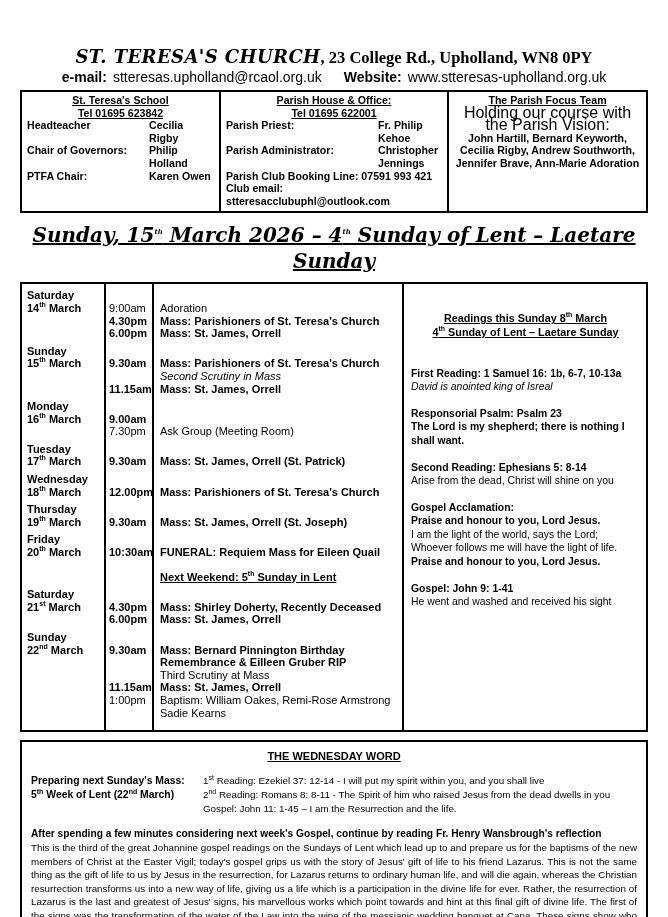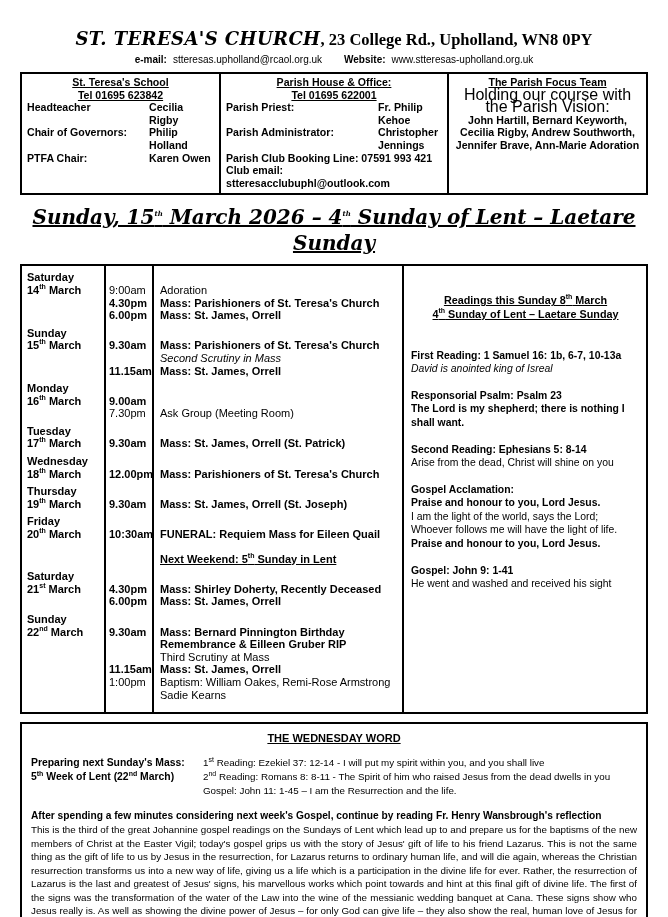--- a/index.html
+++ b/index.html
@@ -1,26 +1,26 @@
 <!DOCTYPE html>
 <html><head>
 <meta charset="utf-8">
 <style>
   html,body{margin:0;padding:0;background:#fff;}
   body{width:668px;height:917px;font-family:"Liberation Sans",sans-serif;color:#000;}
-  .page{position:relative;width:668px;height:917px;box-sizing:border-box;padding:28px 20px 0;overflow:hidden;background:#fff;}
+  .page{position:relative;width:668px;height:917px;box-sizing:border-box;padding:46px 20px 0;overflow:hidden;background:#fff;}
   .b{font-weight:bold}
   .i{font-style:italic}
   .bu{font-weight:bold;text-decoration:underline}
   sup{font-size:7px;vertical-align:super;line-height:0;}
 
   
   .church-title{text-align:center;font-size:16.5px;font-weight:bold;font-family:"Liberation Serif",serif;line-height:21px;}
   .church-name{font-family:"DejaVu Serif",serif;font-style:italic;font-size:18px;letter-spacing:.4px;}
-  .contact-line{text-align:center;font-size:10px;margin-top:3px;line-height:13px;}
+  .contact-line{text-align:center;font-size:14px;margin-top:3px;line-height:13px;}
   .contact-line .lab{font-weight:bold;}
   .contact-line .gap{display:inline-block;width:22px;}
   .contact-line .sgap{display:inline-block;width:6px;}
 
   
   .contact-table{display:flex;border:2px solid #000;margin-top:6px;font-size:10.6px;line-height:12.6px;}
   .ccol{box-sizing:border-box;padding:2px 5px 4px;}
   .ccol + .ccol{border-left:2px solid #000;}
   .col-school{width:197px;}
   .col-office{width:228px;}

